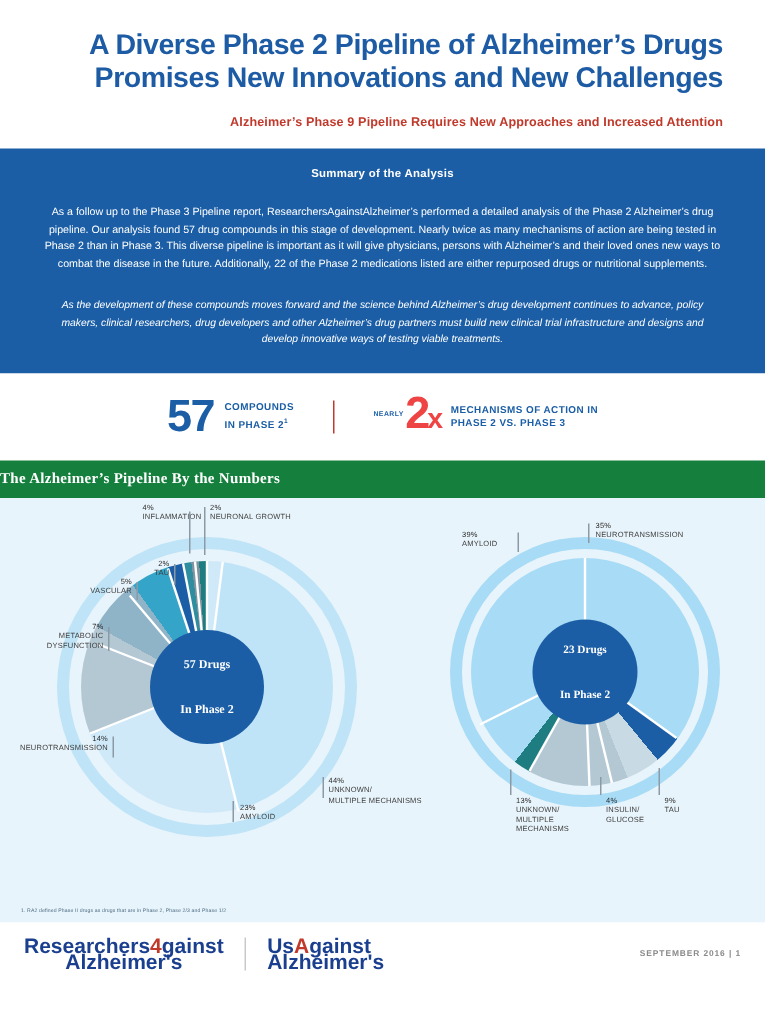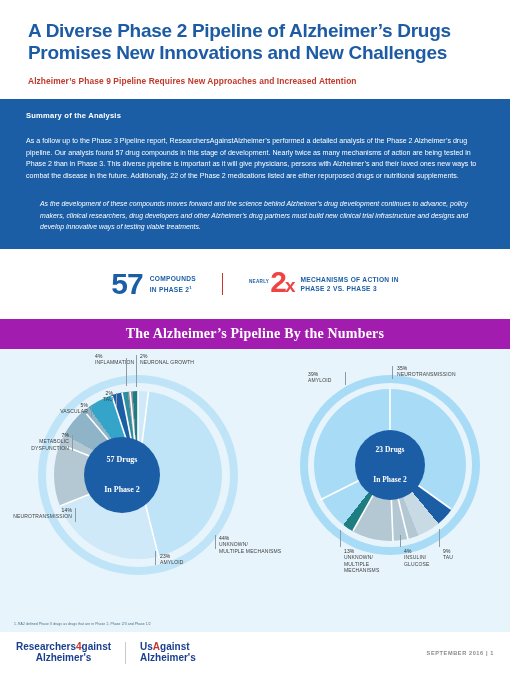--- a/index.html
+++ b/index.html
@@ -6,43 +6,43 @@
   body{
     width:510px;height:680px;
     background:#ffffff;
     font-family:"Liberation Sans", sans-serif;
     overflow:hidden;
     position:relative;
   }
   .page{width:510px;height:680px;position:relative;overflow:hidden;background:#fff;}
 
   
-  .title-block{padding:20px 28px 0 28px;text-align:left;}
+  .title-block{padding:20px 28px 0 28px;text-align:right;}
   .main-title{
     color:#1d5ba4;font-size:19px;line-height:22px;font-weight:bold;
     letter-spacing:-0.3px;margin:0;
   }
   .subtitle{
     color:#c0392b;font-size:8.4px;font-weight:bold;margin-top:12px;letter-spacing:0.1px;
   }
 
   
   .summary{
     margin-top:13px;background:#1b5ea6;color:#ffffff;
-    padding:12px 26px 16px 26px;
+    padding:12px 26px 16px 26px;text-align:center;
   }
   .summary-head{font-size:7.6px;font-weight:bold;margin-bottom:6px;letter-spacing:.2px;}
   .summary-p{font-size:7.1px;line-height:11.6px;margin:16px auto;max-width:460px;}
   .summary-p2{
     font-size:6.9px;line-height:11.4px;font-style:italic;margin:13px auto 0 auto;max-width:430px;
   }
 
   
   .stats{
-    background:#ffffff;height:70px;display:flex;align-items:center;justify-content:center;
+    background:#ffffff;height:58px;display:flex;align-items:center;justify-content:center;
     gap:0;
   }
   .stat{display:flex;align-items:center;}
   .stat-num{
     color:#1b5ea6;font-size:30px;font-weight:bold;line-height:30px;letter-spacing:-1px;
   }
   .stat-txt{
     color:#1b5ea6;font-size:6.6px;font-weight:bold;line-height:9px;margin-left:7px;
     letter-spacing:.3px;
   }
@@ -54,23 +54,23 @@
     align-self:flex-start;margin-top:12px;margin-right:1px;
   }
   .twox{
     color:#ef4444;font-size:30px;font-weight:bold;line-height:30px;letter-spacing:-2px;
   }
   .twox .x{font-size:19px;}
   .sup{font-size:4.4px;vertical-align:super;}
 
   
   .chart-header{
-    background:#a21caf;color:#fff;text-align:center;
+    background:#15803d;color:#fff;text-align:left;
     font-family:"Liberation Serif", serif;font-weight:bold;
-    font-size:14px;padding:7px 0;letter-spacing:.2px;
+    font-size:10px;padding:7px 0;letter-spacing:.2px;
   }
   .chart-area{
     background:#e8f4fb;position:relative;height:270px;
   }
   .footnote{
     background:#e8f4fb;font-size:3.4px;color:#4a6a82;padding:3px 0 6px 14px;letter-spacing:.1px;
   }
 
   .pie-wrap{position:absolute;}
   .donut{position:absolute;border-radius:50%;}
@@ -86,21 +86,21 @@
   .lbl{position:absolute;font-size:5px;line-height:6.6px;color:#3d3d3d;letter-spacing:.15px;}
   .lbl b{font-weight:normal;display:block;}
   .lbl .pct{color:#2b2b2b;}
   .leader{position:absolute;background:#8b9aa5;}
 
   
   .footer{
     height:42px;display:flex;align-items:center;padding:0 16px;background:#fff;
     position:relative;
   }
-  .logo{font-size:10px;font-weight:bold;line-height:10.5px;color:#1b3f8f;}
+  .logo{font-size:14px;font-weight:bold;line-height:10.5px;color:#1b3f8f;}
   .logo .red{color:#c0392b;}
   .logo .l2{text-align:center;}
   .logo-sep{width:1px;height:22px;background:#c9c9c9;margin:0 14px;}
   .footer-right{
     margin-left:auto;font-size:5.6px;color:#8a8a8a;letter-spacing:.6px;font-weight:bold;
   }
 </style>
 </head>
 <body>
 
@@ -165,21 +165,21 @@
           <line x1="100" y1="100" x2="121" y2="183"></line>
           <line x1="100" y1="100" x2="22" y2="131"></line>
           <line x1="100" y1="100" x2="27.5" y2="71.5"></line>
           <line x1="100" y1="100" x2="48.5" y2="39"></line>
           <line x1="100" y1="100" x2="74" y2="21"></line>
           <line x1="100" y1="100" x2="84" y2="17.5"></line>
           <line x1="100" y1="100" x2="92" y2="16.3"></line>
         </g>
       </svg>
 
-      <div class="center-circle" style="left:46px;top:62px;width:76px;height:76px;">
+      <div class="center-circle" style="left:62px;top:62px;width:76px;height:76px;">
         <div>57 Drugs</div>
         <div>In Phase 2</div>
       </div>
     </div>
 
     <div class="lbl" style="left:95px;top:4px;width:60px;">
       <span class="pct">4%</span>
       <b>INFLAMMATION</b>
     </div>
     <div class="leader" style="left:126px;top:9px;width:1px;height:28px;"></div>

